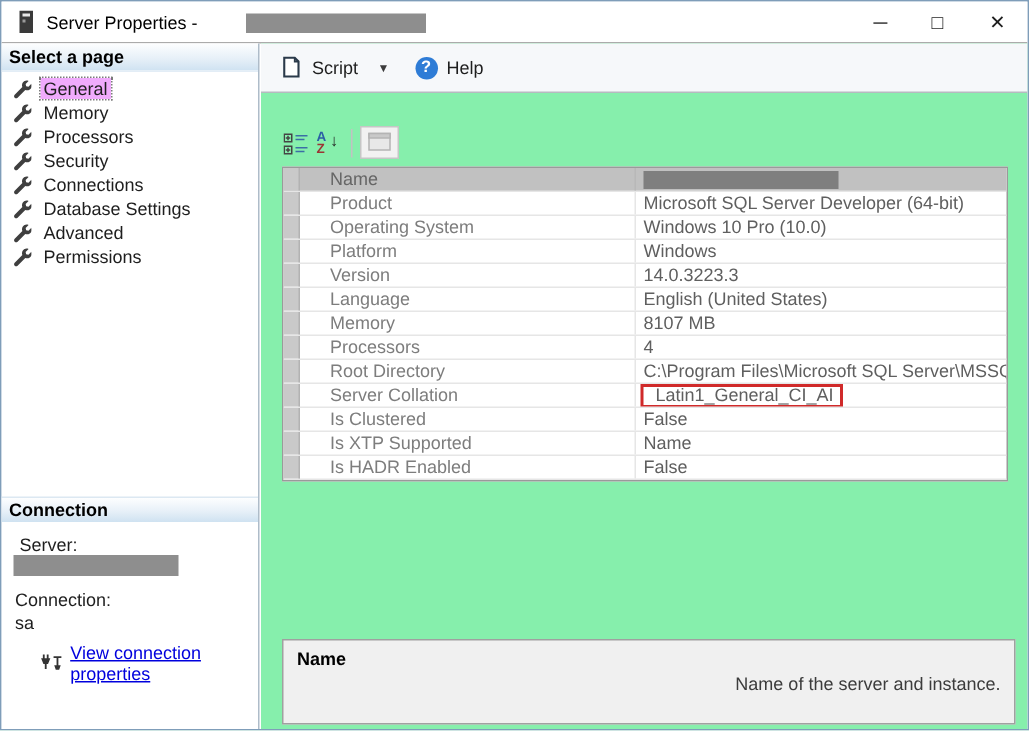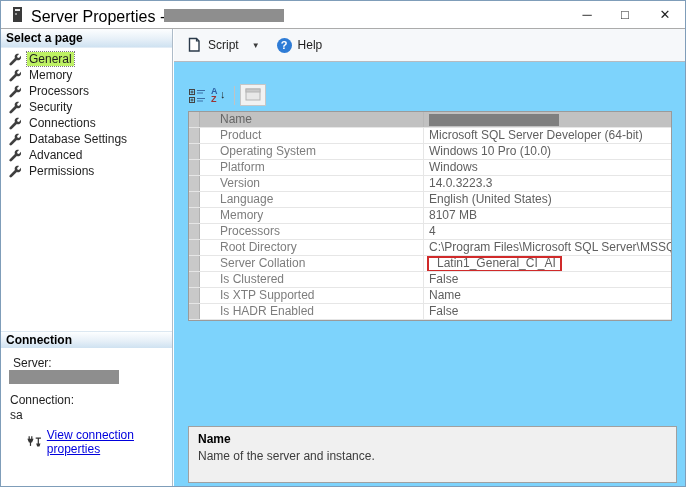--- a/index.html
+++ b/index.html
@@ -6,56 +6,56 @@
   html,body { background:#ffffff; }
   body { font-family:"Liberation Sans","DejaVu Sans",sans-serif; font-size:12px; color:#1e1e1e; }
 
   .win { position:relative; width:686px; height:487px; background:#fff;
          border:1px solid #7f9db9; overflow:hidden; }
 
   
   .titlebar { position:absolute; top:0; left:0; right:0; height:28px; background:#fff;
               border-bottom:1px solid #ababab; }
   .app-icon { position:absolute; left:11px; top:6px; width:11px; height:15px; }
-  .title-text { position:absolute; left:30px; top:7px; font-size:16px; color:#000; white-space:pre; }
+  .title-text { position:absolute; left:30px; top:7px; font-size:12px; color:#000; white-space:pre; }
   .title-redacted { position:absolute; left:163px; top:8px; width:120px; height:13px; background:#8e8e8e; }
   .win-btn { position:absolute; top:0; height:28px; text-align:center; line-height:28px;
              color:#1e1e1e; cursor:default; }
   .btn-min   { left:568px; width:36px; font-size:13px; }
   .btn-max   { left:606px; width:36px; font-size:13px; }
   .btn-close { left:644px; width:40px; font-size:13px; }
 
   
   .body { position:absolute; top:28px; left:0; right:0; bottom:0;text-decoration:underline; }
   .sidebar { position:absolute; left:0; top:0; bottom:0; width:172px; background:#fff;
              border-right:1px solid #aebcc9; }
   .panel-header { height:19px; line-height:19px; padding-left:5px; font-weight:bold; color:#000;
                   background:linear-gradient(to bottom,#fdfeff 0%,#e7f0f8 55%,#cfe2f1 100%);
                   border-bottom:1px solid #e3edf6; }
   .pages { padding-top:3px; }
   .page-item { display:flex; align-items:center; height:16px; padding-left:7px; cursor:default; }
   .page-item .wrench { width:13px; height:13px; margin-right:6px; flex:0 0 auto; }
   .page-label { line-height:14px; padding:0 2px; white-space:nowrap; }
-  .page-item.selected .page-label { background:#bef264; outline:1px dotted #7a7a7a;text-align:center; }
+  .page-item.selected .page-label { background:#f0abfc; outline:1px dotted #7a7a7a;text-align:center; }
 
   
   .conn-header { position:absolute; left:0; right:0; top:302px; height:17px; line-height:17px;
                  padding-left:5px; font-weight:bold; color:#000;
                  background:linear-gradient(to bottom,#fdfeff 0%,#e7f0f8 55%,#cfe2f1 100%);
                  border-top:1px solid #dce8f2; }
   .conn-label-server { position:absolute; left:12px; top:327px; color:#1e1e1e; }
   .conn-server-redacted { position:absolute; left:8px; top:341px; width:110px; height:14px; background:#8e8e8e; }
   .conn-label-connection { position:absolute; left:9px; top:364px; }
   .conn-user { position:absolute; left:9px; top:379px; }
   .conn-link-row { position:absolute; left:26px; top:399px; display:flex; align-items:center; }
   .plug-icon { width:17px; height:14px; margin-right:5px; }
   .conn-link { color:#0000dd; text-decoration:underline; cursor:pointer; }
 
   
-  .rightpane { position:absolute; left:173px; top:0; right:0; bottom:0; background:#7dd3fc; }
+  .rightpane { position:absolute; left:173px; top:0; right:0; bottom:0; background:#86efac; }
   .toolbar { height:33px; background:#f6f8fa; border-bottom:1px solid #b6bac0;
              display:flex; align-items:center; padding-left:12px; }
   .script-btn { display:flex; align-items:center; cursor:default; }
   .script-icon { width:16px; height:16px; margin-right:6px; }
   .caret { font-size:8px; color:#3c3c3c; margin-left:13px; cursor:default; }
   .help-btn { display:flex; align-items:center; margin-left:17px; cursor:default; }
   .help-icon { width:15px; height:15px; border-radius:50%; background:#2e7cd6; color:#fff;
                font-weight:bold; font-size:11px; line-height:15px; text-align:center; margin-right:6px; }
 
   
@@ -81,21 +81,21 @@
   .grow.selected { background:#c1c1c1; }
   .grow.selected .c-name { color:#666; border-right-color:#b8b8b8; }
   .val-redacted { display:inline-block; width:130px; height:12px; background:#7f7f7f; margin-top:2px; }
   .annotated { display:inline-block; border:2px solid #d02a2a; line-height:11px;
                padding:0 4px 1px 8px; margin-left:-2px; margin-top:0; }
 
   
   .desc { position:absolute; left:14px; top:397px; width:489px; height:57px;
           background:#f0f0f0; border:1px solid #a0a0a0; padding:5px 9px; }
   .desc-title { font-weight:bold; color:#000; margin-bottom:3px; }
-  .desc-text { color:#3c3c3c; }
+  .desc-text { color:#3c3c3c;text-align:right; }
 </style>
 </head>
 <body>
 
 <div class="win">
 
   <div class="titlebar">
     <svg class="app-icon" viewBox="0 0 11 15">
       <rect x="1" y="0" width="9" height="15" fill="#3a3a3a"></rect>
       <rect x="3" y="2" width="5" height="2" fill="#e8e8e8"></rect>

